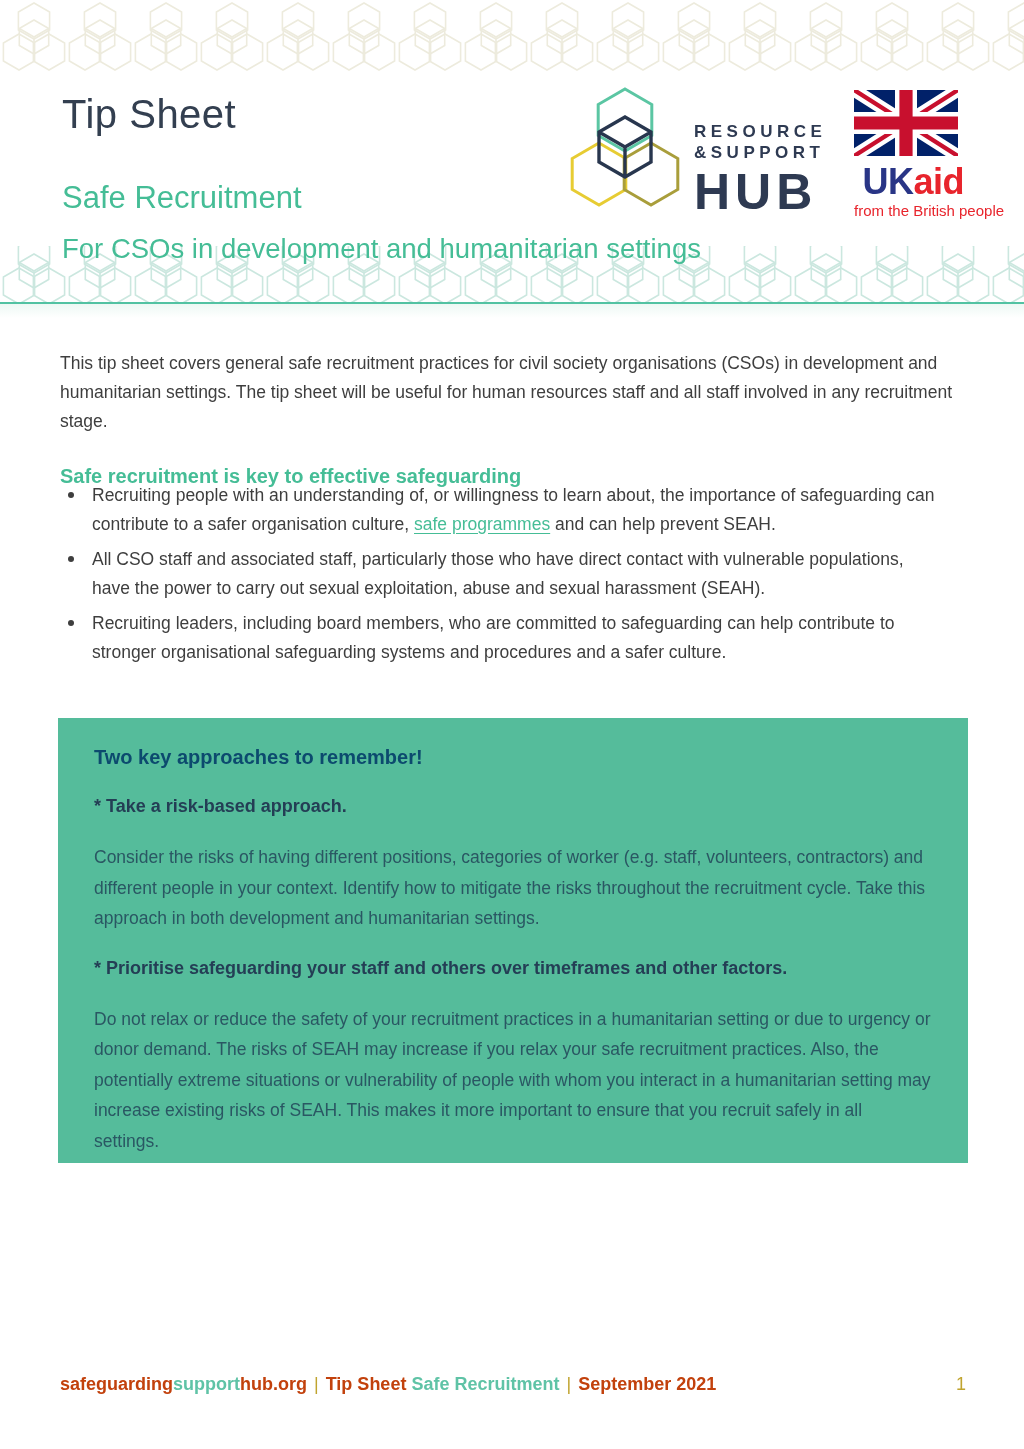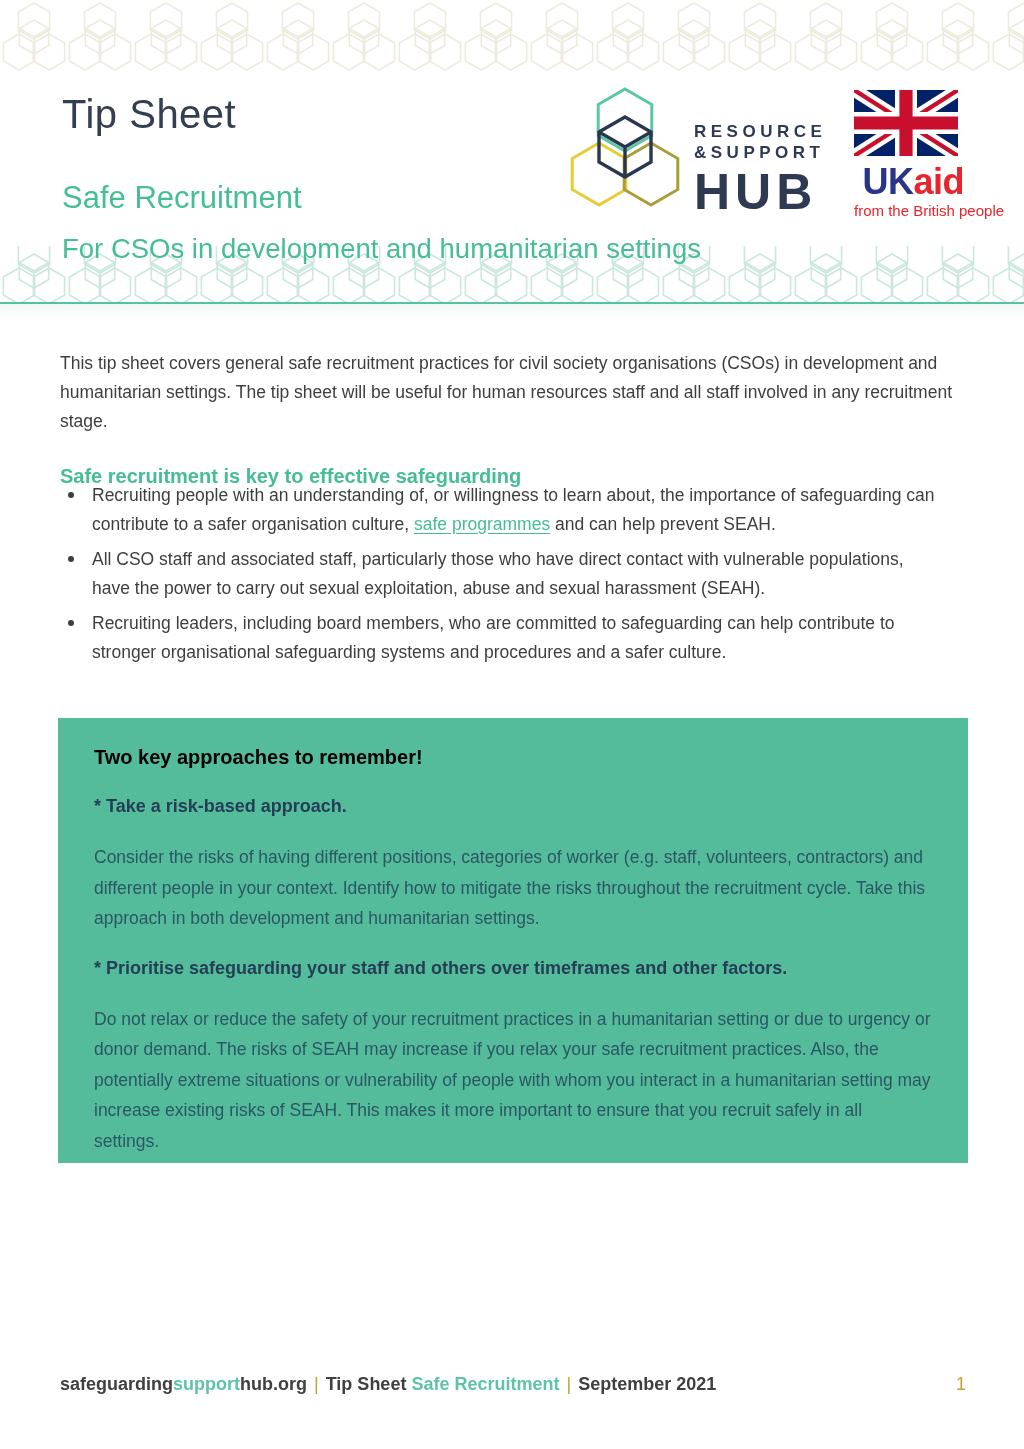--- a/index.html
+++ b/index.html
@@ -40,28 +40,28 @@
   .bullet-list { position:absolute; left:62px; top:481px; width:880px;
     list-style:none; margin:0; padding:0; }
   .bullet-item { position:relative; padding-left:30px; margin-bottom:7px;
     font-size:17.5px; line-height:28.5px; color:#3E3E3E; }
   .bullet-item::before { content:""; position:absolute; left:6px; top:11px;
     width:6px; height:6px; border-radius:50%; background:#3E3E3E; }
   .inline-link { color:#45BD96; text-decoration:underline; text-underline-offset:3px; cursor:pointer; }
 
   .callout { position:absolute; left:58px; top:718px; width:910px; height:445px;
     box-sizing:border-box; padding:28px 36px; background:#55BC9B; }
-  .callout-title { margin:0 0 27px 0; font-size:20px; font-weight:700; color:#000000; }
+  .callout-title { margin:0 0 27px 0; font-size:20px; font-weight:700; color:#0c4a6e; }
   .callout-subhead { margin:0 0 25px 0; font-size:18px; font-weight:700; color:#243E55; }
   .callout-body { margin:0 0 24px 0; font-size:17.5px; line-height:30.5px; color:#2A5763; }
   .callout-body.last { margin-bottom:0; }
 
   .footer { position:absolute; left:60px; top:1374px; width:906px; display:flex;
     justify-content:space-between; align-items:baseline; font-size:18px; font-weight:700; }
-  .f-dark { color:#404040; }
+  .f-dark { color:#c2410c; }
   .f-teal { color:#5FC3A6; }
   .f-sep  { color:#C0A42F; font-weight:400; margin:0 7px; }
   .f-page { color:#C0A42F; font-weight:500; }
 </style>
 </head>
 <body>
 
 <div class="page">
 
   <svg width="0" height="0" style="position:absolute" aria-hidden="true">

